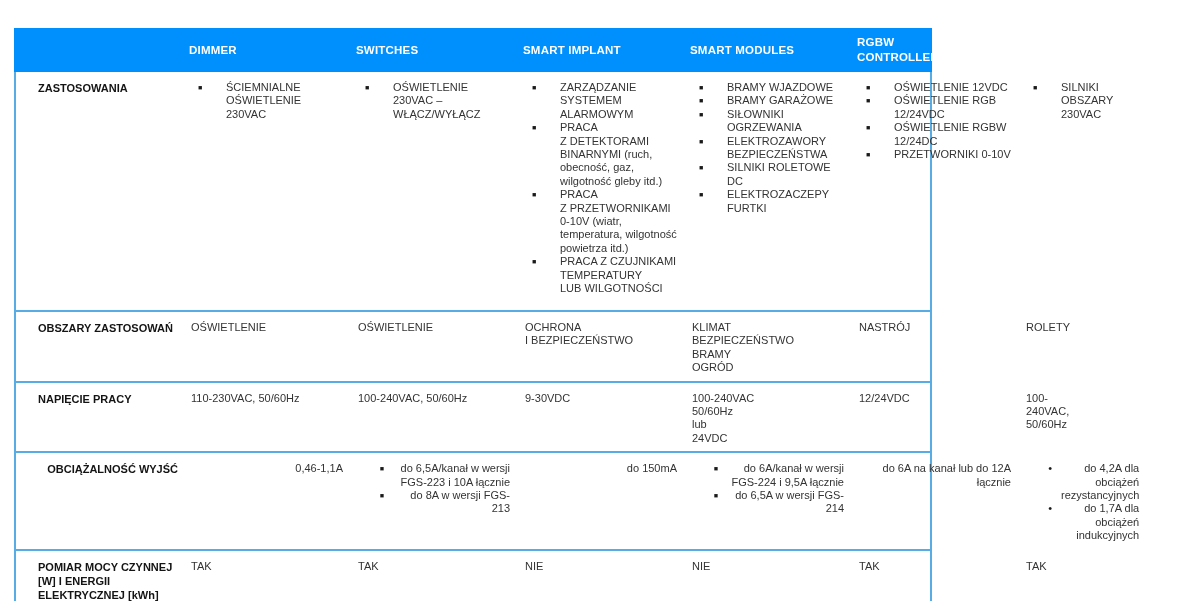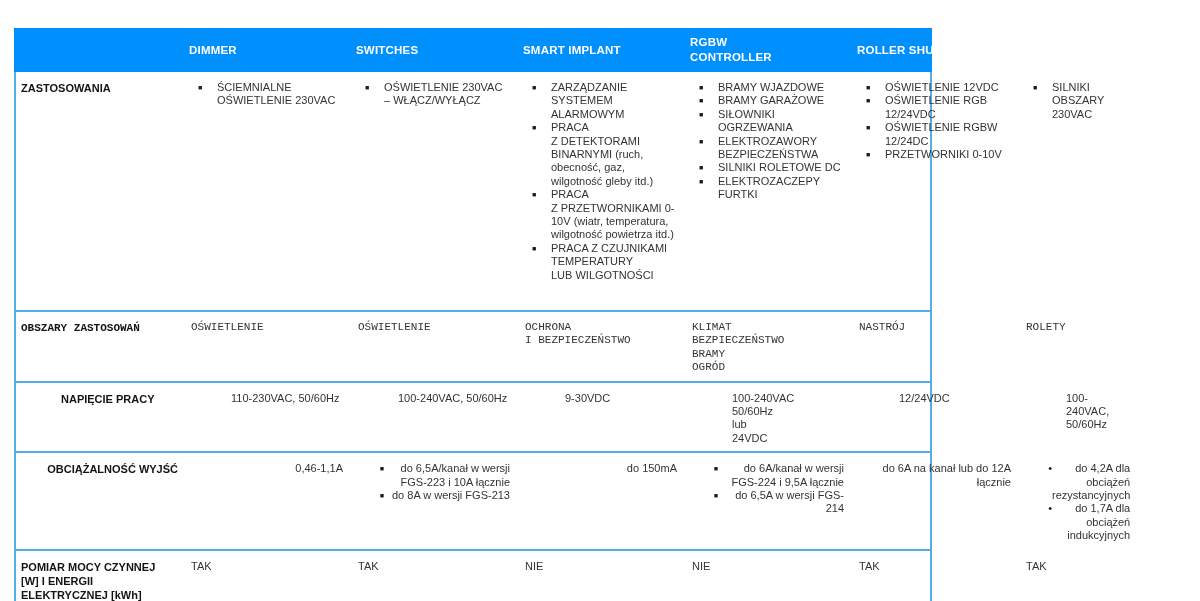--- a/index.html
+++ b/index.html
@@ -34,60 +34,62 @@
     white-space:pre-line;
     line-height:1.3;
   }
   .tbody{
     border:2px solid var(--border);
     border-top:none;
   }
   .tr{min-height:60px;}
   .tr + .tr{border-top:2px solid var(--border);}
   .tr.r0{min-height:238px;}
-  .tr.r1{min-height:64px;font-family:Liberation Mono, monospace;}
-  .tr.r2{min-height:62px;padding-left:40px;}
+  .tr.r1{min-height:64px;}
+  .tr.r2{min-height:62px;}
   .tr.r3{min-height:80px;text-align:right;}
   .tr.r4{min-height:57px;}
   .td-label{
     font-size:11px;
     font-weight:bold;
     color:var(--label-text);
     padding:9px 8px 6px 5px;
     white-space:pre-line;
     line-height:1.3;
+    margin-left:17px;
   }
   .td{
     font-size:11px;
     color:var(--cell-text);
     padding:9px 10px 6px 5px;
     line-height:1.22;
   }
   .td .plain{white-space:pre-line;}
-  .bullet-item{display:flex;}
+  .bullet-item{display:flex;gap:9px;}
   .bullet-marker{
     flex:none;
     width:26px;
     padding-left:7px;
     color:#1a1a1a;
   }
   .bullet-marker.square{font-size:7px;line-height:13px;}
   .bullet-marker.round{font-size:11px;line-height:13px;}
   .bullet-text{flex:1;}
 </style>
 </head>
 <body>
 
 <div class="table">
   <div class="thead grid-row">
     <div class="th"></div>
 
   <div class="th">DIMMER</div>
       <div class="th">SWITCHES</div>
       <div class="th">SMART IMPLANT</div>
+      <div class="th">SMART MODULES</div>
       <div class="th">RGBW
 CONTROLLER</div>
       <div class="th">ROLLER SHUTTER</div>
     </div>
   <div class="tbody">
 
   <div class="tr grid-row r0">
         <div class="td-label">ZASTOSOWANIA</div>
         <div class="td">
           <div class="bullet-item">

